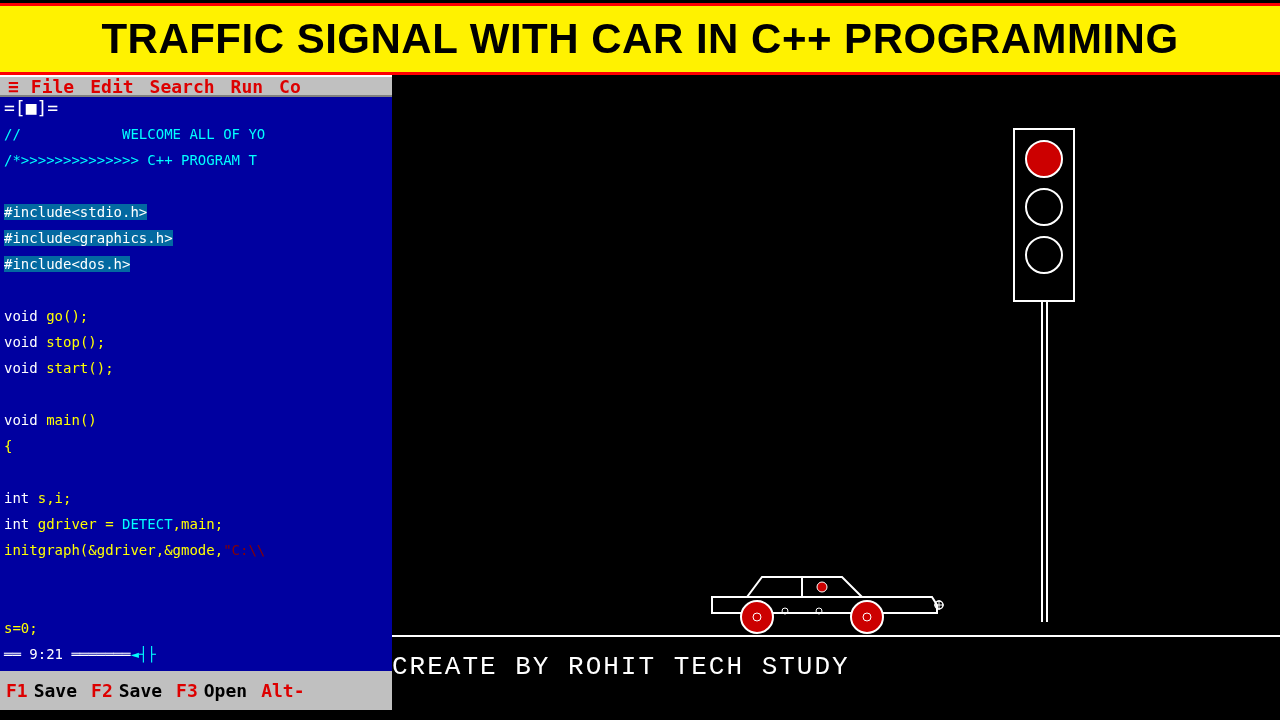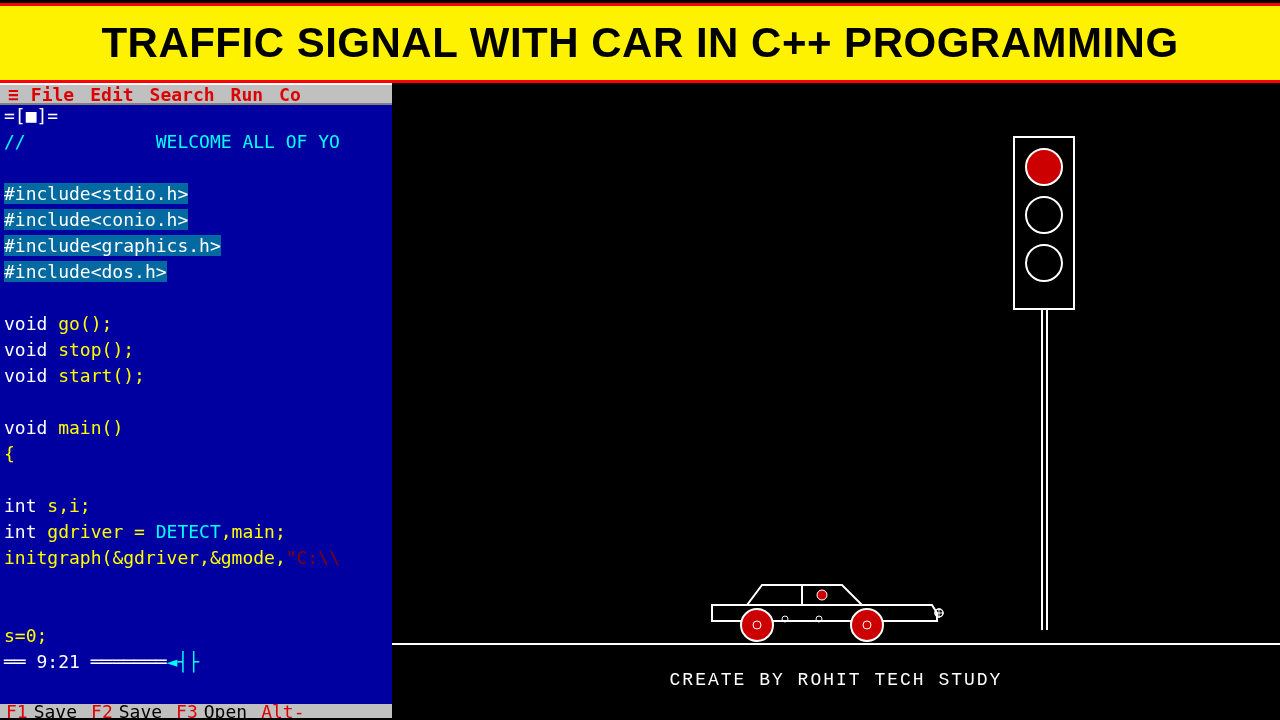--- a/index.html
+++ b/index.html
@@ -1,45 +1,45 @@
 <!DOCTYPE html>
 <html><head>
 <meta charset="utf-8">
 <style>
 *{margin:0;padding:0;box-sizing:border-box;font-family:'Consolas','Monaco',monospace}
 body{width:1280px;height:720px;overflow:hidden;background:#000;position:relative}
-.banner{background:#fff200;height:80px;border-top:3px solid red;border-bottom:3px solid red;display:flex;align-items:center;justify-content:center;margin-top:3px}
+.banner{background:#fff200;height:72px;border-top:3px solid red;border-bottom:3px solid red;display:flex;align-items:center;justify-content:center;margin-top:3px}
 .banner-title{color:#000;font-size:42px;font-weight:bold;font-family:Arial,sans-serif;letter-spacing:0.5px}
 .main{display:flex;height:635px}
 .left-panel{width:392px;background:#0000a0;position:relative;overflow:hidden}
 .menubar{background:#c0c0c0;height:22px;display:flex;align-items:center;padding:0 8px;font-family:'Courier New',monospace;font-size:18px;font-weight:bold;border-top:2px solid #fff;border-bottom:2px solid #808080}
 .menu-icon{color:#d00;margin-right:12px}
 .menu-item{color:#d00;margin-right:16px;font-weight:bold}
 .window-border{color:#fff;font-family:'Courier New',monospace;font-size:18px;line-height:22px}
 .window-title-line{color:#fff;padding:0 4px;font-weight:normal}
-.code-area{padding:2px 4px;font-family:'Courier New',monospace;font-size:18px;line-height:26px;color:#fff}
+.code-area{padding:2px 4px;font-family:'Courier New',monospace;font-size:14px;line-height:26px;color:#fff}
 .code-line{white-space:pre}
 .cyan{color:#0ff}
 .hl-cyan{background:#0369a1;color:#fff}
 .yellow{color:#ff0}
 .dark-red{color:#800}
 .white{color:#fff}
 .arrows{color:#0ff}
-.fkey-bar{position:absolute;bottom:0;left:0;width:392px;height:14px;background:#c0c0c0;display:flex;align-items:center;padding:0 6px;font-family:'Courier New',monospace;font-size:18px;font-weight:normal}
+.fkey-bar{position:absolute;bottom:0;left:0;width:392px;height:39px;background:#c0c0c0;display:flex;align-items:center;padding:0 6px;font-family:'Courier New',monospace;font-size:18px;font-weight:bold}
 .fkey{color:#d00;margin-right:6px}
 .fkey-label{color:#000;margin-right:14px}
 .right-panel{width:888px;background:#000;position:relative}
 .traffic-light-box{position:absolute;top:53px;right:205px;width:62px;height:174px;border:2px solid #fff}
 .light{width:38px;height:38px;border-radius:50%;margin:10px auto}
 .light.red{background:#c00;border:2px solid #fff}
 .light.off{border:2px solid #fff}
 .pole{position:absolute;top:227px;right:232px;width:7px;height:320px;border-left:2px solid #fff;border-right:2px solid #fff}
 .ground{position:absolute;bottom:73px;left:0;width:100%;height:2px;background:#fff}
 .car{position:absolute;bottom:75px;left:315px;width:250px;height:70px}
-.credit{position:absolute;bottom:28px;width:100%;text-align:center;color:#fff;font-family:'Courier New',monospace;font-size:18px;letter-spacing:2px}
+.credit{position:absolute;bottom:28px;width:100%;text-align:left;color:#fff;font-family:'Courier New',monospace;font-size:26px;letter-spacing:2px}
 </style>
 </head>
 <body>
 
 <div class="banner">
   <div class="banner-title">TRAFFIC SIGNAL WITH CAR IN C++ PROGRAMMING</div>
 </div>
 
 <div class="main">
 
@@ -52,23 +52,23 @@
       <span class="menu-item">Run</span>
       <span class="menu-item">Co</span>
     </div>
 
     <div class="window-border">
       <div class="window-title-line">=[■]=</div>
     </div>
 
     <div class="code-area">
       <div class="code-line"><span class="cyan">//            WELCOME ALL OF YO</span></div>
+      <div class="code-line"><span class="cyan">/*&gt;&gt;&gt;&gt;&gt;&gt;&gt;&gt;&gt;&gt;&gt;&gt;&gt;&gt; C++ PROGRAM T</span></div>
       <div class="code-line">&nbsp;</div>
       <div class="code-line"><span class="hl-cyan">#include&lt;stdio.h&gt;</span></div>
-      <div class="code-line"><span class="hl-cyan">#include&lt;conio.h&gt;</span></div>
       <div class="code-line"><span class="hl-cyan">#include&lt;graphics.h&gt;</span></div>
       <div class="code-line"><span class="hl-cyan">#include&lt;dos.h&gt;</span></div>
       <div class="code-line">&nbsp;</div>
       <div class="code-line"><span class="white">void </span><span class="yellow">go</span><span class="yellow">();</span></div>
       <div class="code-line"><span class="white">void </span><span class="yellow">stop</span><span class="yellow">();</span></div>
       <div class="code-line"><span class="white">void </span><span class="yellow">start</span><span class="yellow">();</span></div>
       <div class="code-line">&nbsp;</div>
       <div class="code-line"><span class="white">void </span><span class="yellow">main</span><span class="yellow">()</span></div>
       <div class="code-line"><span class="yellow">{</span></div>
       <div class="code-line">&nbsp;</div>

